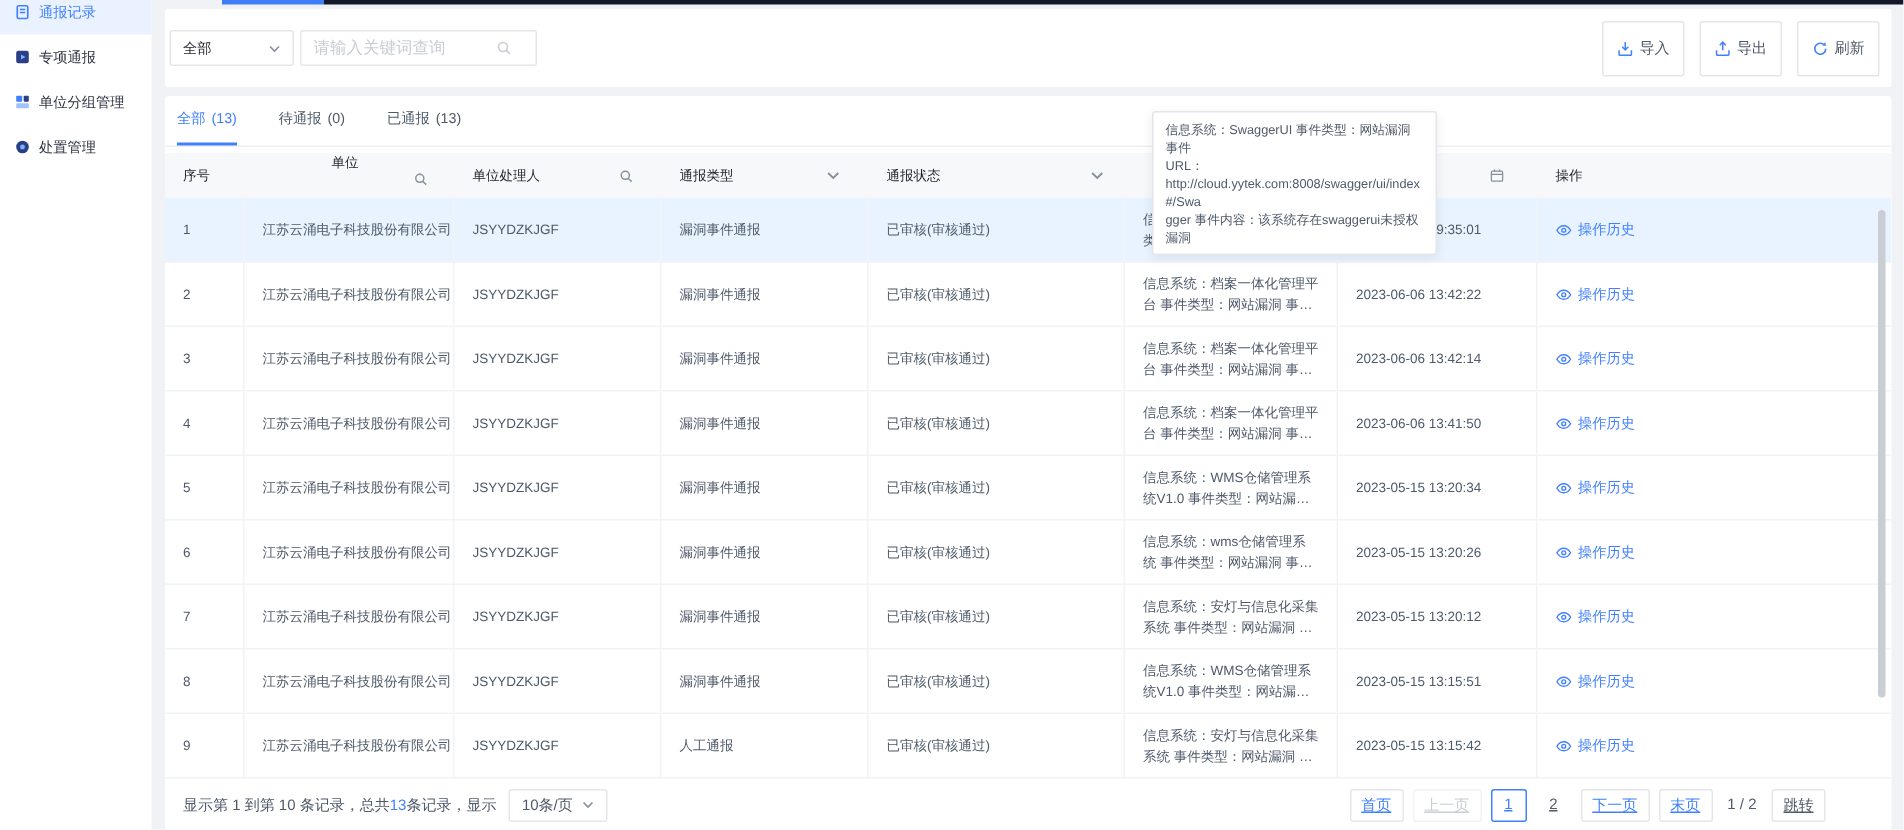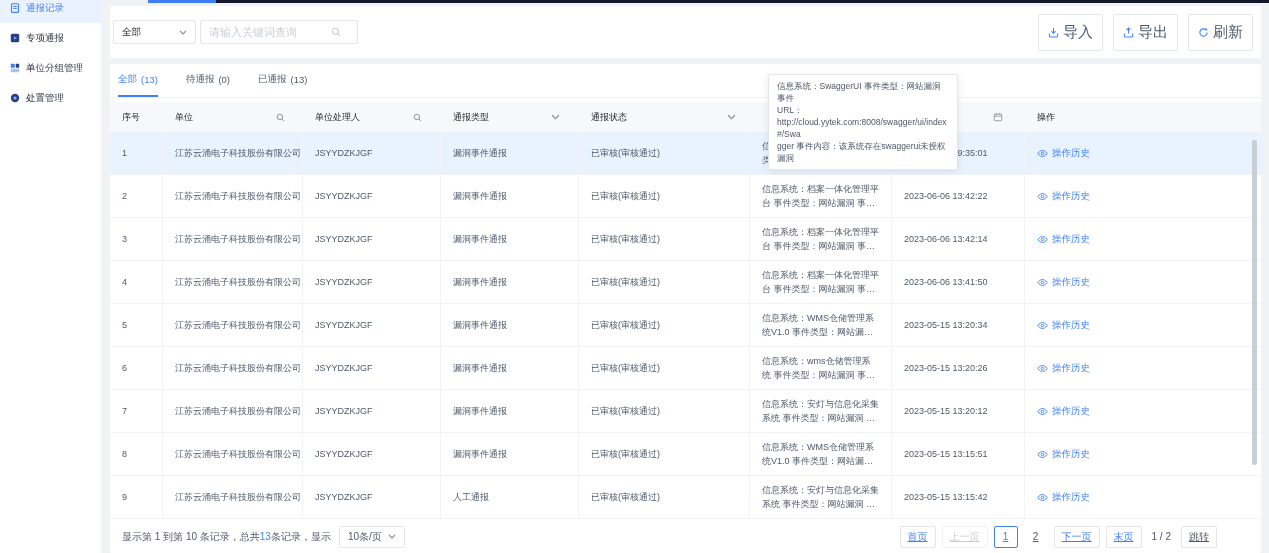--- a/index.html
+++ b/index.html
@@ -33,37 +33,37 @@
                  display:flex; align-items:center; padding:0 8px 0 3px; }
   .select-box, .input-box { height:24px; border:1px solid #e5e6eb; border-radius:2px;
                             display:flex; align-items:center; padding:0 8px; font-size:9.5px; }
   .select-box { width:83px; justify-content:space-between; color:#1d2129; }
   .input-box { width:158px; margin-left:4px; gap:4px; }
   .input-box input { border:none; outline:none; width:118px; font-size:11px;
                      font-family:inherit; color:#1d2129; }
   .input-box input::placeholder { color:#c9cdd4; }
   .top-btns { margin-left:auto; display:flex; gap:10px; }
   .btn { height:37px; padding:0 9px; background:#fff; border:1px solid #e5e6eb; border-radius:2px;
-         display:flex; align-items:center; gap:4px; font-size:15px; color:#4e5969; cursor:pointer; }
+         display:flex; align-items:center; gap:4px; font-size:10px; color:#4e5969; cursor:pointer; }
 
   .card-table { left:110px; top:64px; width:1151px; height:489px; overflow:hidden; }
 
   
   .tabs { height:34px; display:flex; align-items:stretch; gap:28px; padding-left:8px;
           border-bottom:1px solid #f0f0f0; }
   .tab { display:flex; align-items:center; gap:4px; font-size:9.5px; color:#4e5969;
          border-bottom:2px solid transparent; cursor:pointer; }
   .tab.active { color:#4080ff; border-bottom-color:#4080ff; }
 
   
   .tgrid { display:grid; grid-template-columns:53px 140px 138px 138px 171px 142px 133px 1fr; }
   .thead { margin-top:4px; height:30px; background:#f7f8fa; font-size:9px; color:#1d2129; }
   .thead .hcell { display:flex; align-items:center; padding:0 12px; overflow:hidden;text-align:right; }
   .hcell .hic { margin-left:auto; }
-  .h-co { padding-right:18px !important; }
+  .h-co { padding-right:18px !important;flex-direction:column; }
   .h-ha { padding-right:19px !important; }
   .h-ty { padding-right:19px !important; }
   .h-st { padding-right:14px !important; }
   .h-tm { padding-right:22px !important; }
 
   .tbody { height:388px; overflow:hidden; position:relative; }
   .trow { height:43px; border-bottom:1px solid #f2f3f5; font-size:9px; color:#4e5969; }
   .trow.hl { background:#e8f3ff; }
   .cell { display:flex; align-items:center; padding:0 12px; overflow:hidden;
           border-right:1px solid #f2f3f5; white-space:nowrap; }

